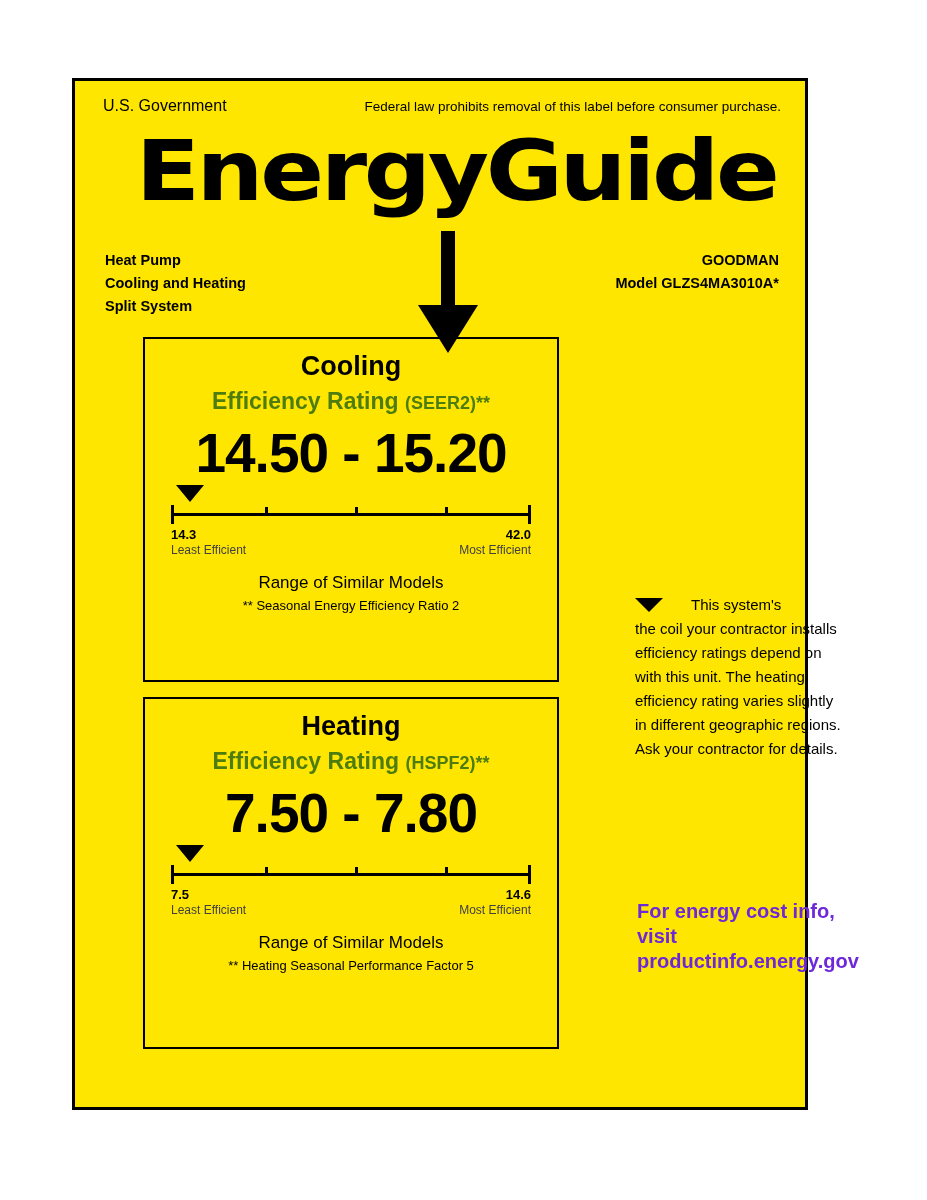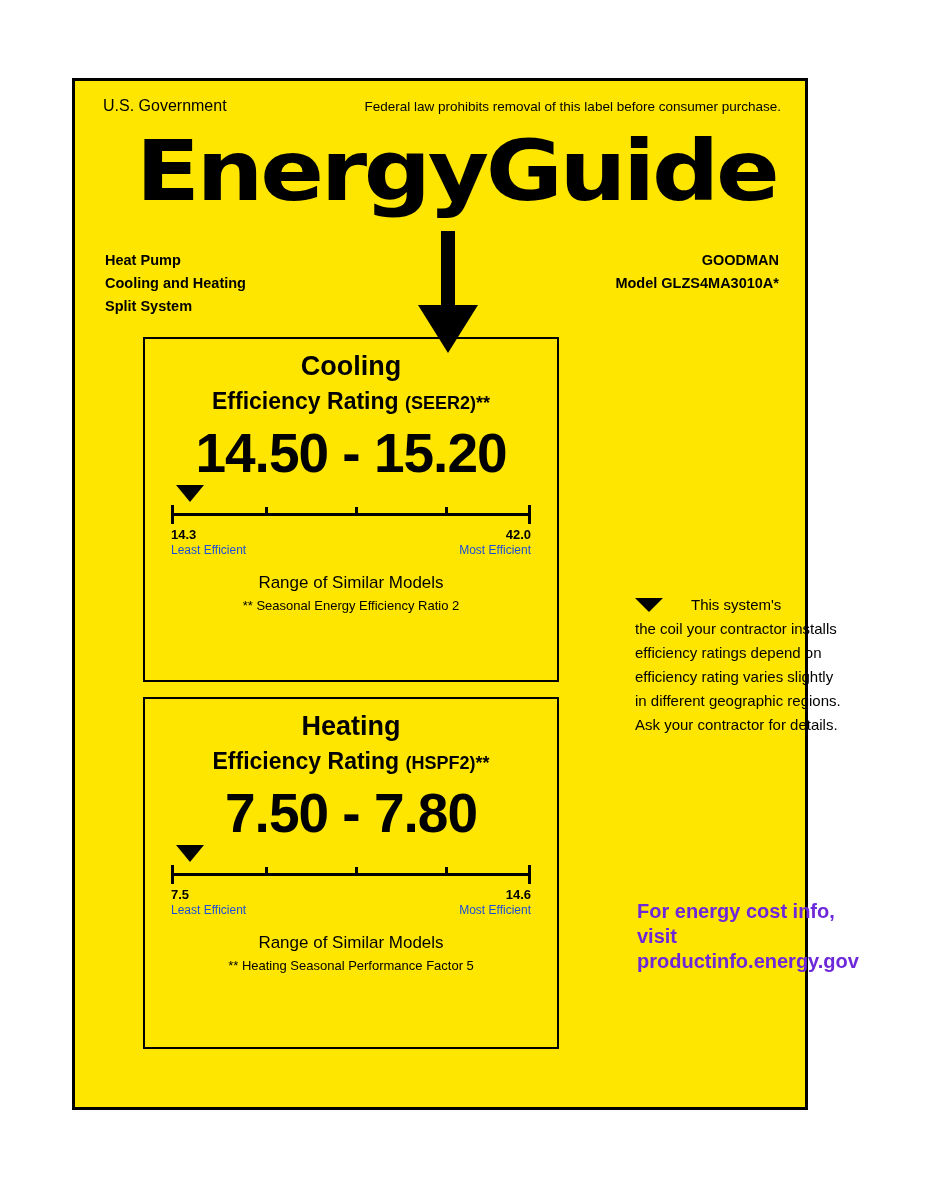--- a/index.html
+++ b/index.html
@@ -125,21 +125,21 @@
     font-size: 27px;
     font-weight: bold;
     margin-top: 12px;
     color: #000;
   }
   .rating-subtitle {
     text-align: center;
     font-size: 23px;
     font-weight: bold;
     margin-top: 6px;
-    color: #000000;
+    color: #4d7c0f;
   }
   .rating-subtitle .metric {
     font-size: 18px;
   }
   .rating-value {
     text-align: center;
     font-size: 55px;
     font-weight: bold;
     letter-spacing: -1px;
     line-height: 64px;
@@ -192,21 +192,21 @@
     font-size: 13px;
     font-weight: bold;
     color: #000;
   }
   .scale-label.left { left: 0; }
   .scale-label.right { right: 0; }
   .scale-sub {
     position: absolute;
     top: 58px;
     font-size: 12px;
-    color: #1d4ed8;
+    color: #404040;
   }
   .scale-sub.left { left: 0; }
   .scale-sub.right { right: 0; }
 
   .range-line {
     text-align: center;
     font-size: 17px;
     margin-top: 14px;
     color: #000;
   }
@@ -334,20 +334,21 @@
     <div class="footnote-line">** Heating Seasonal Performance Factor 5</div>
   </div>
 
   <div class="note-block">
     <div class="note-first-line">
       <span class="note-arrow"></span>
       <span>This system's</span>
     </div>
     <div>the coil your contractor installs</div>
     <div>efficiency ratings depend on</div>
+    <div>with this unit.  The heating</div>
     <div>efficiency rating varies slightly</div>
     <div>in different geographic regions.</div>
     <div>Ask your contractor for details.</div>
   </div>
 
   <div class="cost-block">
     <div>For energy cost info, visit</div>
     <div>productinfo.energy.gov</div>
   </div>
 

